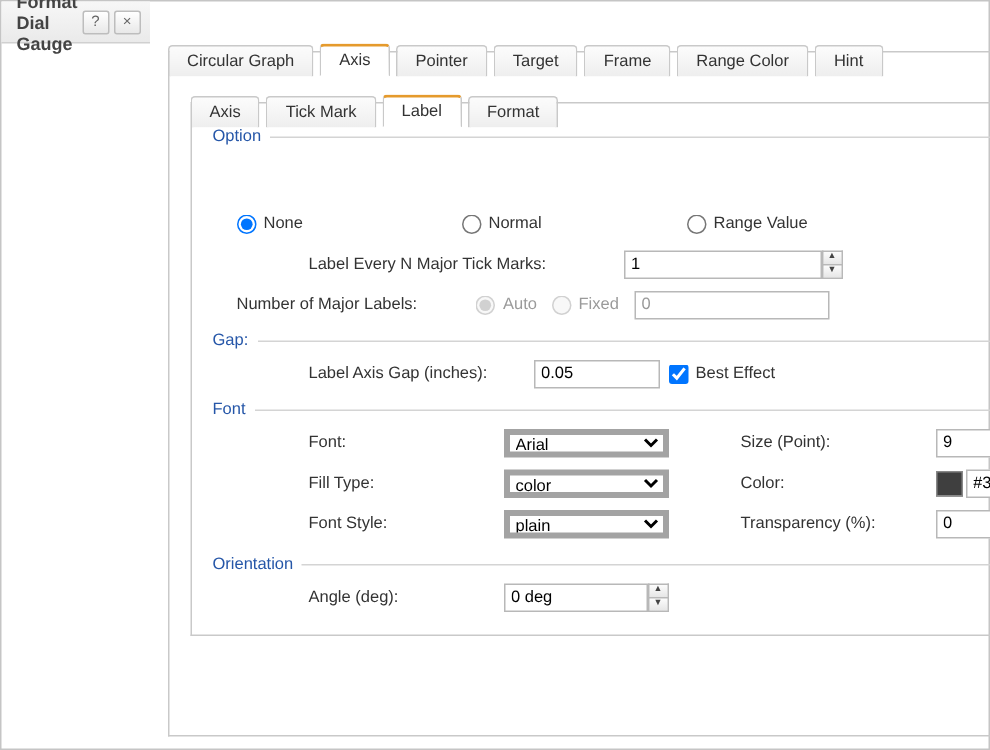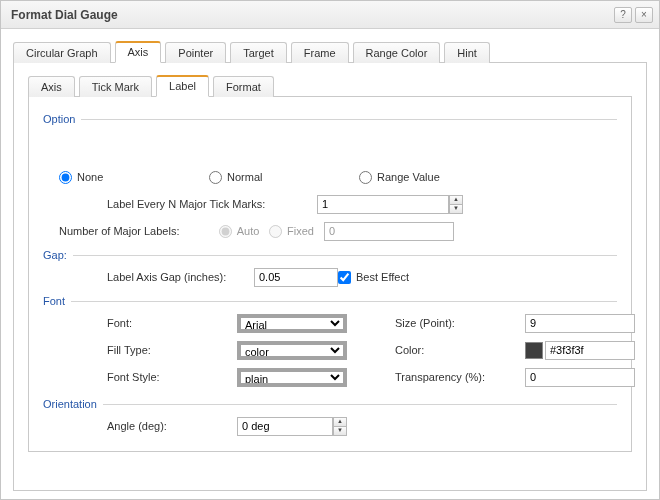--- a/index.html
+++ b/index.html
@@ -11,21 +11,20 @@
     background: #fff;
     width: 660px;
     height: 500px;
   }
   .window {
     width: 660px;
     height: 500px;
     border: 1px solid #c5c5c5;
     background: #fff;
     display: flex;
-    flex-direction: column;
   }
   .titlebar {
     height: 28px;
     background: linear-gradient(#f7f7f7, #eaeaea);
     border-bottom: 1px solid #d0d0d0;
     display: flex;
     align-items: center;
     padding: 0 6px 0 10px;
   }
   .titlebar .title {
@@ -63,21 +62,21 @@
   }
   .tab {
     border: 1px solid #c9c9c9;
     border-bottom: none;
     background: linear-gradient(#fcfcfc,#eeeeee);
     padding: 4px 12px 4px 12px;
     margin-right: 4px;
     border-top-left-radius: 3px;
     border-top-right-radius: 3px;
     position: relative;
-    top: 1px;
+    top: 17px;
     cursor: pointer;
     color: #333;
   }
   .tab.selected {
     background: #fff;
     border-bottom: 1px solid #fff;
     z-index: 2;
   }
   .tab.selected.accent {
     border-top: 2px solid #e59a2c;

